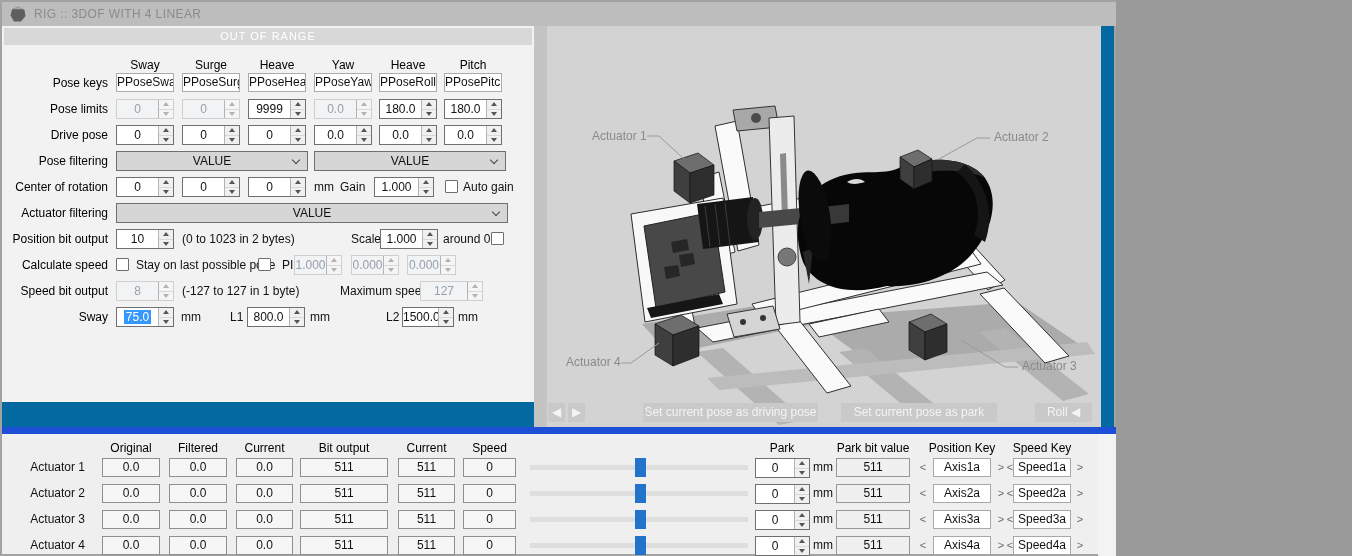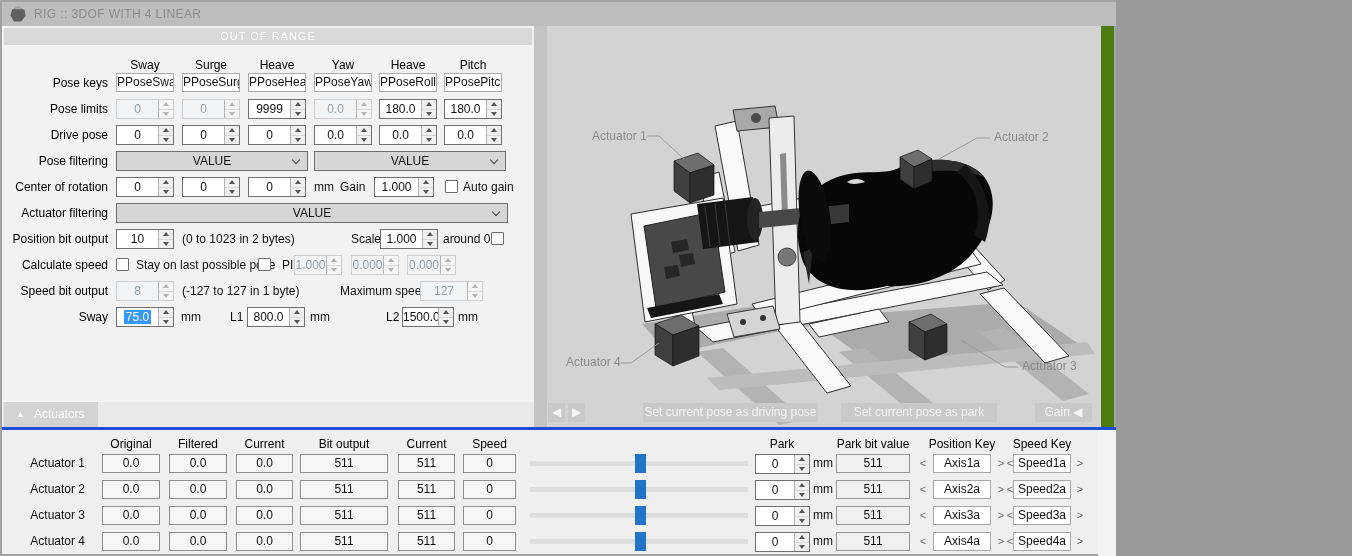--- a/index.html
+++ b/index.html
@@ -1,17 +1,17 @@
 <!DOCTYPE html>
 <html><head>
 <meta charset="utf-8">
 <style>
 *{margin:0;padding:0;box-sizing:border-box}
 body{font-family:"Liberation Sans",sans-serif;font-size:12px;color:#111;background:#9a9a9a}
-.window{position:relative;width:1116px;height:556px;background:#4d7c0f;box-shadow:inset 0 0 0 2px #a2a2a2;overflow:hidden}
+.window{position:relative;width:1116px;height:556px;background:#0369a1;box-shadow:inset 0 0 0 2px #a2a2a2;overflow:hidden}
 .abs{position:absolute}
 .titlebar{left:2px;top:2px;width:1348px;height:24px;background:#bdbdbd}
 .title{position:absolute;left:32px;top:5px;color:#8b8b8b;letter-spacing:.4px}
 .collapse{position:absolute;right:8px;top:5px;color:#ececec;font-size:10px}
 .lp{left:2px;top:26px;width:532px;height:376px;background:#f2f2f2}
 .lp-h{position:absolute;left:2px;top:2px;width:528px;height:17px;background:#d8d8d8;color:#fff;text-align:center;font-size:11px;letter-spacing:1px;line-height:17px}
 .colh{position:absolute;height:15px;text-align:center;color:#000}
 .rl{position:absolute;left:0;width:106px;text-align:right;line-height:20px;height:20px;color:#000;white-space:nowrap}
 .lbl{position:absolute;line-height:20px;white-space:nowrap}
 .tb{position:absolute;height:19px;background:#fff;border:1px solid #acacac;text-align:center;line-height:17px;overflow:hidden;white-space:nowrap}
@@ -32,21 +32,21 @@
 .chev{position:absolute;right:8px;top:5px;width:6px;height:6px;border-right:1px solid #444;border-bottom:1px solid #444;transform:rotate(45deg)}
 .cb{position:absolute;width:13px;height:13px;background:#fff;border:1px solid #6d6d6d;border-radius:1px}
 .sel{background:#3498ff;color:#fff;padding:0 2px}
 .splitter{left:534px;top:26px;width:13px;height:401px;background:#c4c4c4}
 .vp{left:547px;top:26px;width:554px;height:401px;background:#d3d3d3;overflow:hidden}
 .vbtn{position:absolute;top:377px;height:19px;background:#c9c9c9;color:#f4f4f4;text-align:center;line-height:19px}
 .rp{left:1101px;top:26px;width:249px;height:401px;background:#c0c0c0}
 .tabstrip{left:2px;top:402px;width:532px;height:25px;background:#e9e9e9}
 .tab{position:absolute;left:2px;top:0;width:94px;height:25px;background:#d3d3d3;color:#fdfdfd;line-height:25px}
 .tab .ar{display:inline-block;margin:0 9px 0 12px;font-size:9px;vertical-align:1px}
-.bp{left:2px;top:427px;width:1348px;height:127px;background:#efefef;border-top:3px solid #1d4ed8}
+.bp{left:2px;top:427px;width:1348px;height:127px;background:#efefef;border-top:7px solid #1d4ed8}
 .bp-r{position:absolute;left:1096px;top:0;width:252px;height:127px;background:#f3f3f3}
 .bh{position:absolute;top:7px;height:14px;text-align:center;color:#000;white-space:nowrap}
 .albl{position:absolute;left:3px;width:80px;text-align:right;line-height:19px}
 .box{position:absolute;height:19px;border:1px solid #8f8f8f;background:#f6f6f6;text-align:center;line-height:17px}
 .keyin{background:#fff;border-color:#a8a8a8}
 .pbv{background:#f0f0f0;border-color:#979797}
 .arrbtn{position:absolute;width:10px;height:19px;color:#6a6a6a;text-align:center;line-height:19px;font-size:11px}
 .slider{position:absolute;left:526px;width:222px;height:19px}
 .slider .trk{position:absolute;left:2px;top:7px;width:218px;height:5px;background:#dedede}
 .slider .th{position:absolute;left:107px;top:0;width:11px;height:19px;background:#2373ca}
@@ -501,29 +501,24 @@
         <text x="45" y="114">Actuator 1</text>
         <text x="447" y="115">Actuator 2</text>
         <text x="475" y="344">Actuator 3</text>
         <text x="19" y="340">Actuator 4</text>
       </g>
     </svg>
     <div class="vbtn" style="left:1px;width:17px">◀</div>
     <div class="vbtn" style="left:21px;width:17px">▶</div>
     <div class="vbtn" style="left:96px;width:175px">Set current pose as driving pose</div>
     <div class="vbtn" style="left:294px;width:156px">Set current pose as park pose</div>
-    <div class="vbtn" style="left:488px;width:57px">Gain ◀</div>
+    <div class="vbtn" style="left:488px;width:57px">Roll ◀</div>
   </div>
 
 
-  <div class="abs tabstrip">
-    <div class="tab">
-      <span class="ar">▲</span><span>Actuators</span>
-    </div>
-  </div>
 
   <div class="abs bp">
     <div class="bp-r"></div>
 
     <div class="bh" style="left:100px;width:58px">Original</div>
     <div class="bh" style="left:167px;width:58px">Filtered</div>
     <div class="bh" style="left:234px;width:57px">Current</div>
     <div class="bh" style="left:295px;width:94px">Bit output</div>
     <div class="bh" style="left:396px;width:57px">Current</div>
     <div class="bh" style="left:461px;width:53px">Speed</div>

